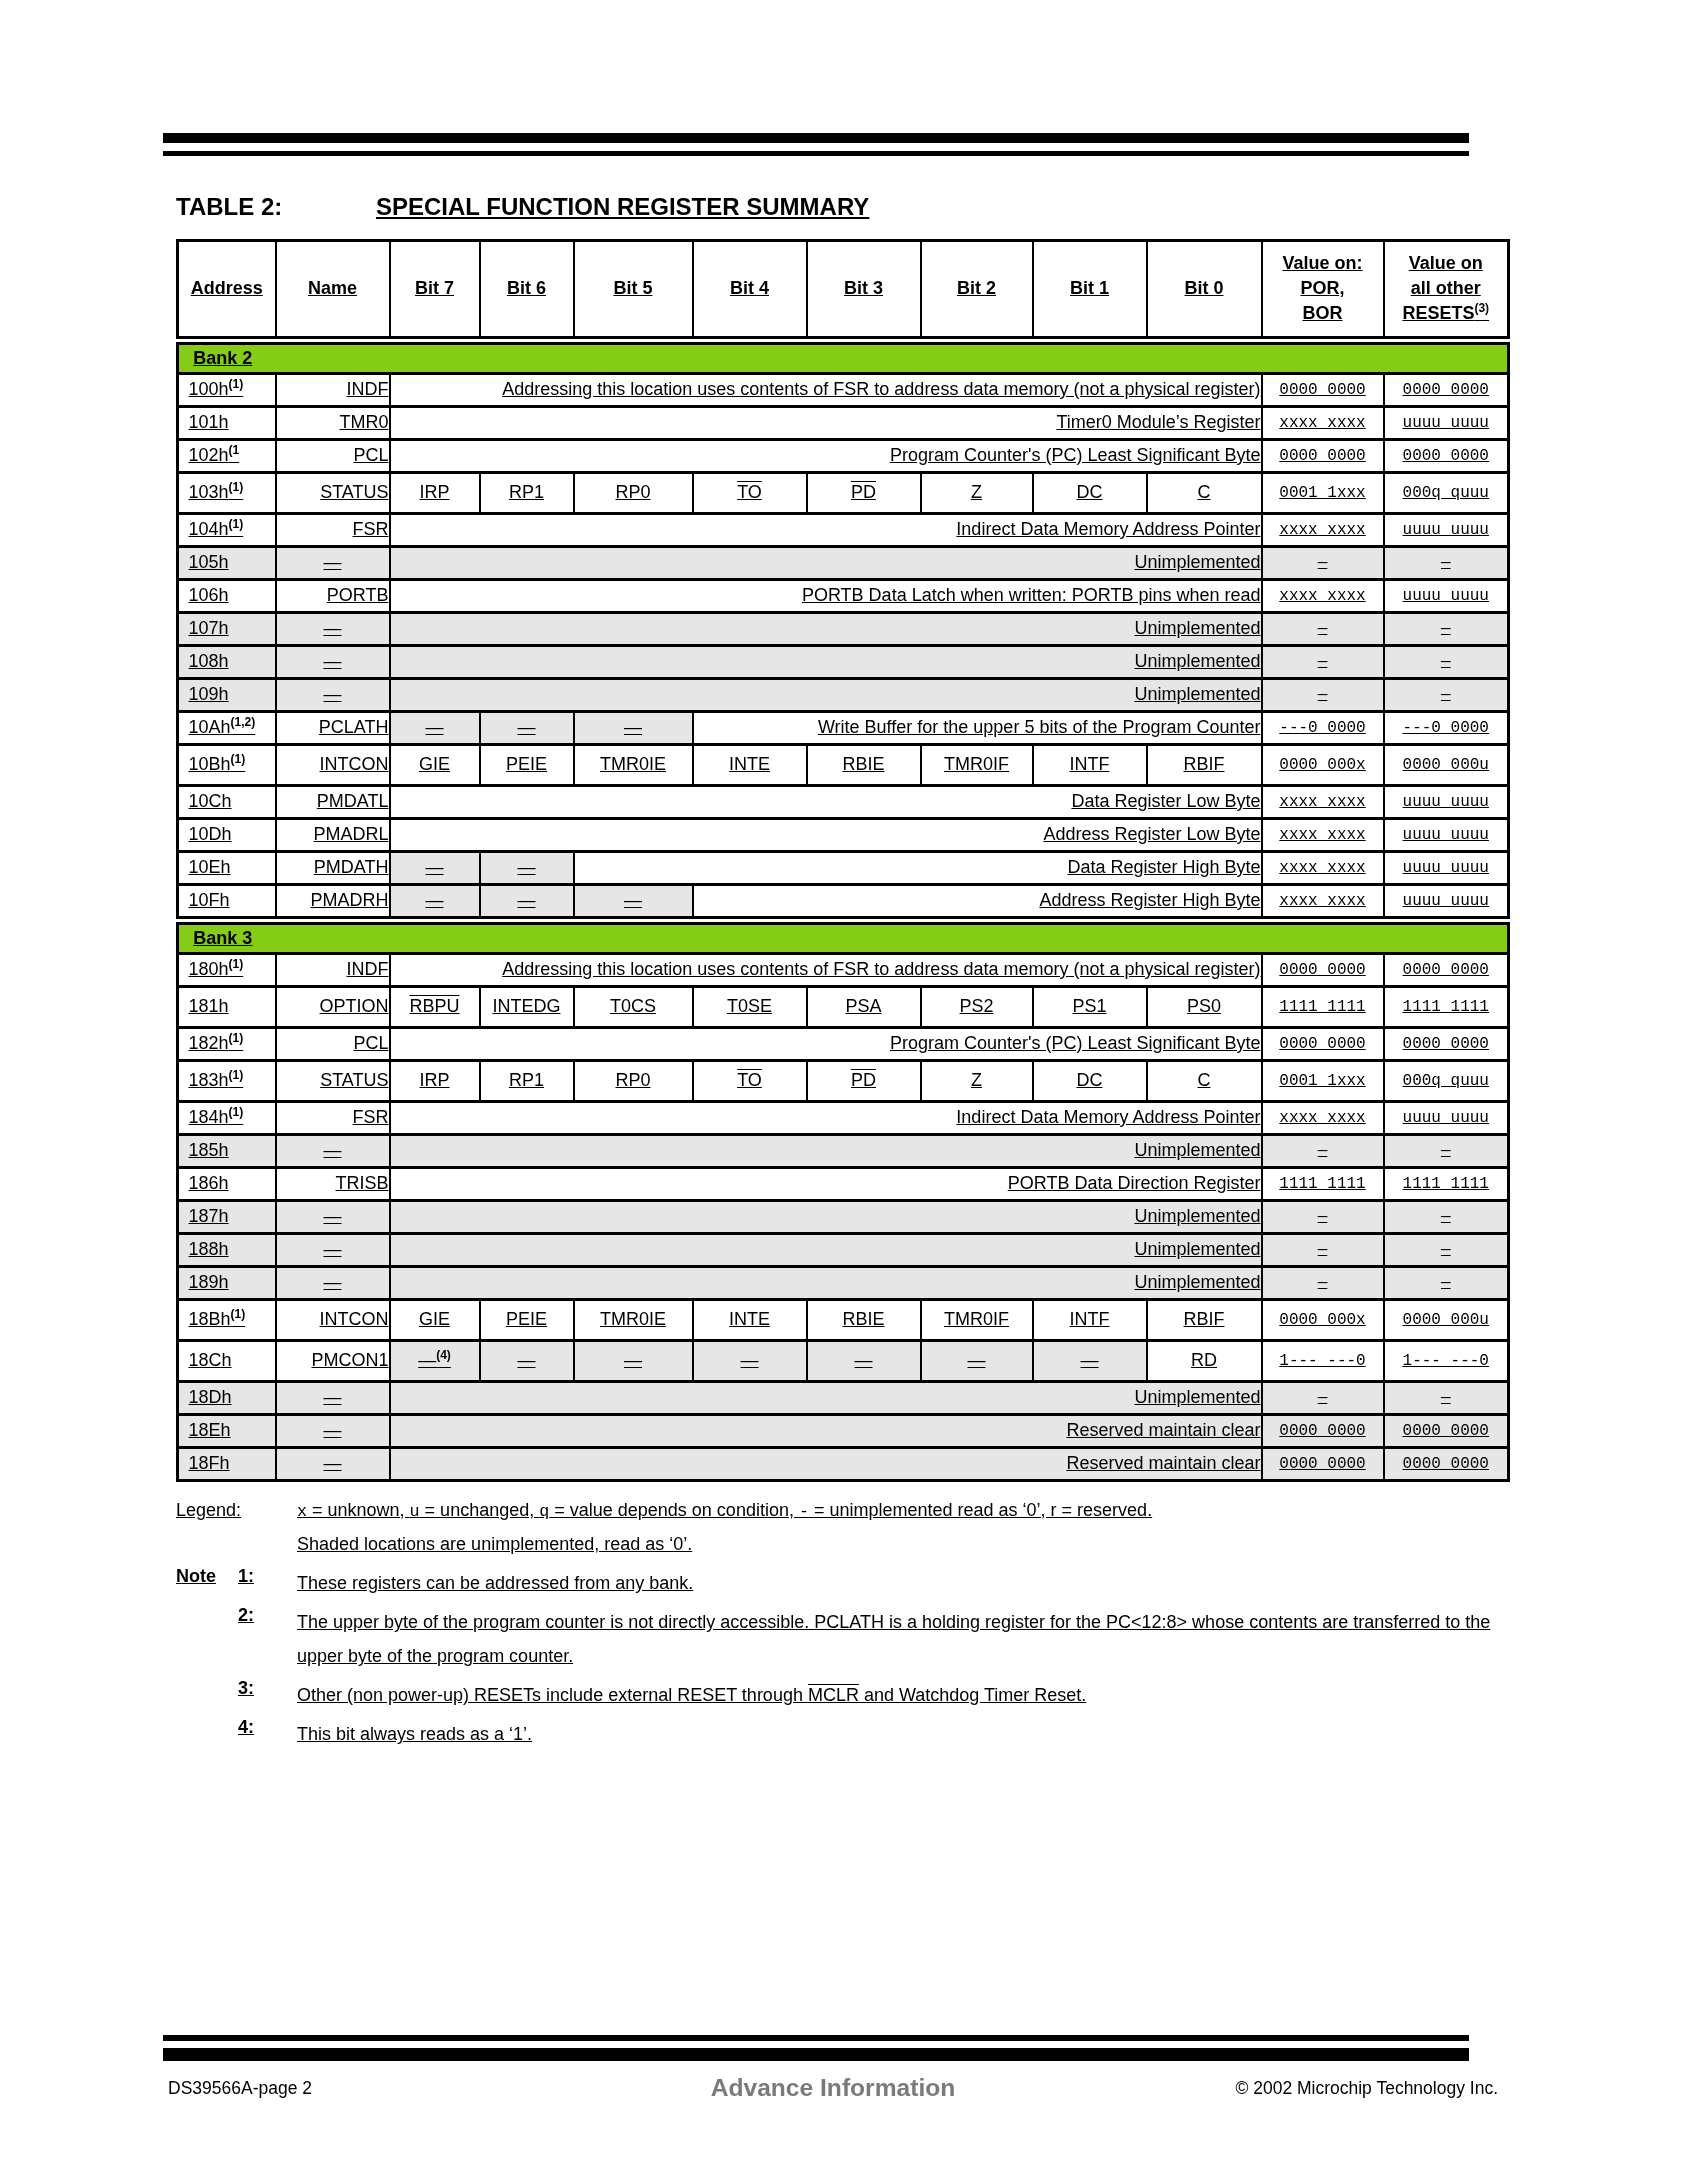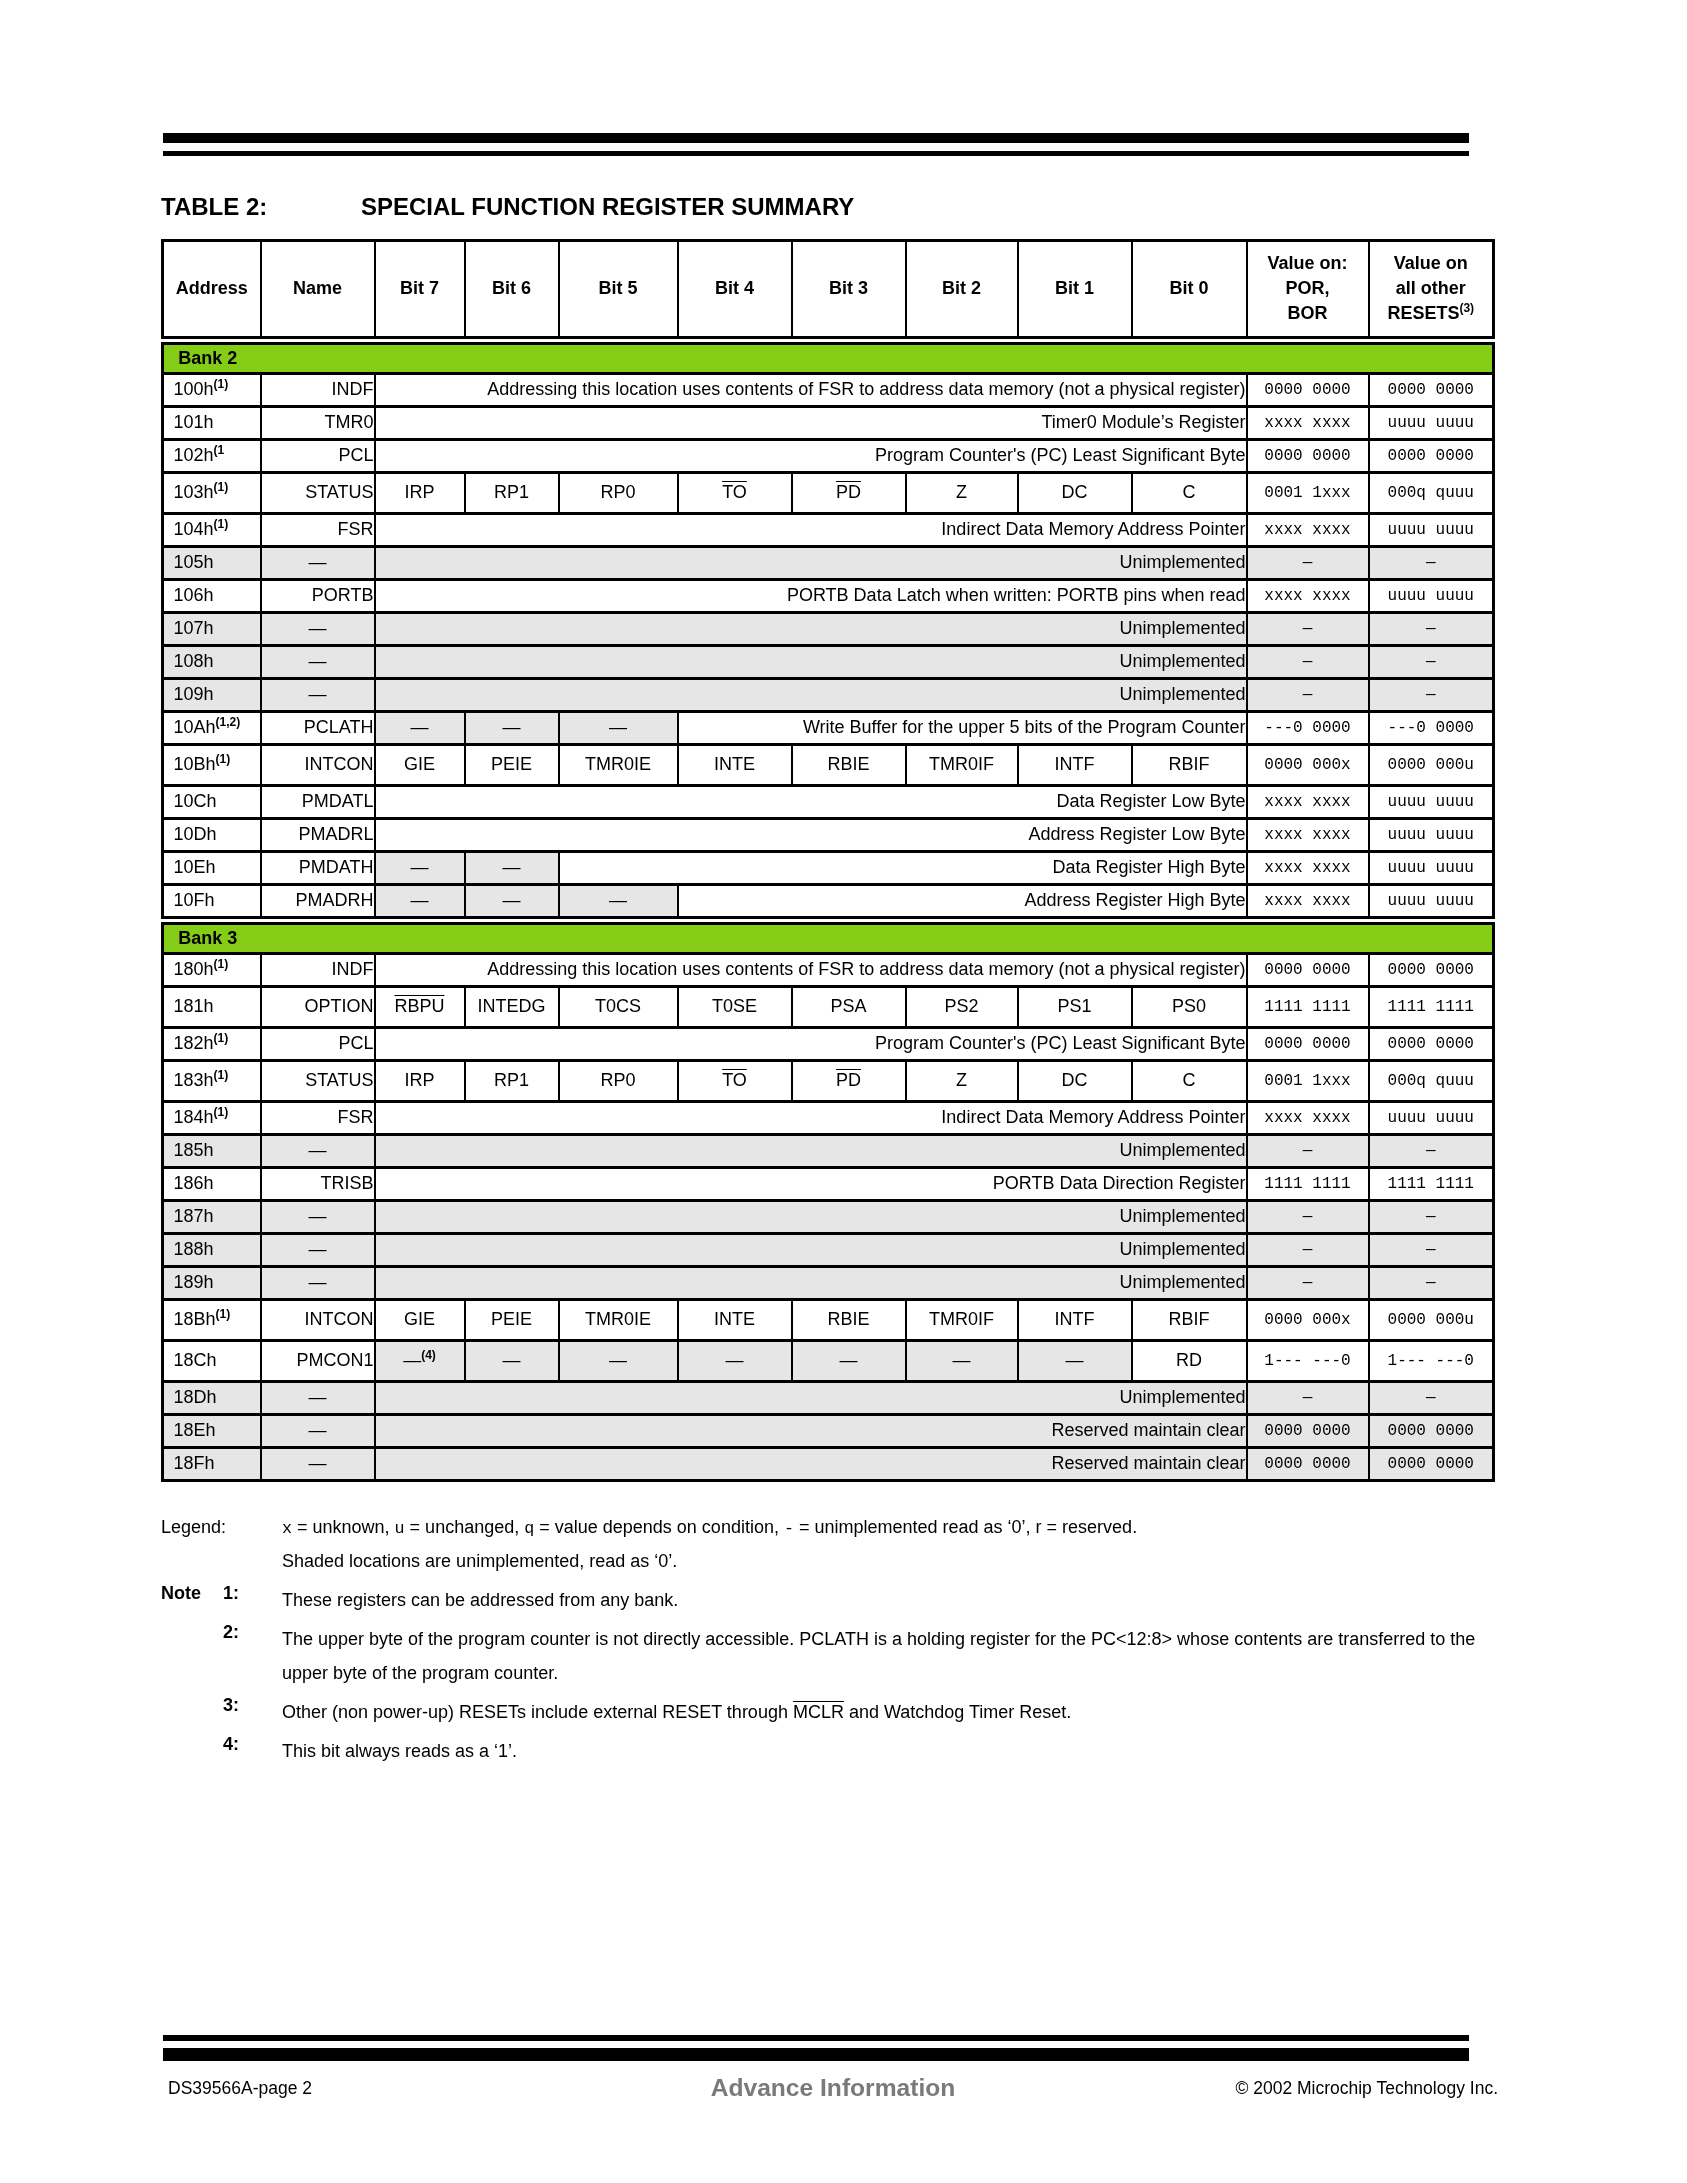--- a/index.html
+++ b/index.html
@@ -7,21 +7,21 @@
   body{
     width:1687px;height:2183px;position:relative;background:#ffffff;
     font-family:"Liberation Sans",sans-serif;color:#000;overflow:hidden;
   }
   .rule{position:absolute;background:#000;}
   .r-top-thick{left:163px;top:133px;width:1306px;height:10.3px;}
   .r-top-thin{left:163px;top:151px;width:1306px;height:4.8px;}
   .r-bot-thin{left:163px;top:2035px;width:1306px;height:5.6px;}
   .r-bot-thick{left:163px;top:2048px;width:1306px;height:12.7px;}
 
-  #content{position:absolute;left:161px;top:193px;width:1330px;}
+  #content{position:absolute;left:176px;top:193px;width:1330px;text-decoration:underline;}
   .title{font-size:24px;font-weight:bold;margin:0 0 17.5px 0;white-space:nowrap;}
   .title-label{display:inline-block;width:200px;}
 
   table{border-collapse:collapse;table-layout:fixed;width:1330px;border:3.2px solid #000;}
   th,td{border:2.4px solid #000;border-top-width:3.2px;border-bottom-width:3.2px;vertical-align:middle;overflow:hidden;padding:0;}
   th{font-size:18px;font-weight:bold;height:94px;text-align:center;line-height:1.4;background:#fff;}
   thead th{border-bottom:9.5px double #000;}
   .bank-row td{border-top:9.5px double #000;font-weight:bold;font-size:18px;text-align:left;padding-left:14.3px;height:27px;background:#84cc16;}
   td{height:30px;font-size:18px;background:#fff;}
   .row-bits td{height:38px;}
@@ -30,21 +30,21 @@
   .name-dash{text-align:center;padding-left:0;}
   .desc-cell{text-align:right;padding-left:6px;}
   .bit-cell{text-align:center;}
   .bit-desc{text-align:right;padding-left:15px;}
   .val-cell{font-family:"Liberation Mono","DejaVu Sans Mono",monospace;font-size:16px;text-align:center;}
   sup.sup{font-size:12px;font-weight:bold;line-height:0;}
   .ov{text-decoration:overline;}
   .row-shaded td{background:var(--shaded);}
   .cell-shaded{background:var(--shaded);}
 
-  .legend{margin-top:28px;font-size:18px;line-height:1.9;}
+  .legend{margin-top:11px;font-size:18px;line-height:1.9;}
   .lrow{display:flex;}
   .l-label{width:121px;flex:none;}
   .l-text{flex:1;}
   .mono{font-family:"Liberation Mono","DejaVu Sans Mono",monospace;font-size:16.7px;}
 
   .notes{font-size:18px;margin-top:4.8px;}
   .note-row{display:flex;margin-bottom:4.8px;}
   .n-label{width:62px;flex:none;font-weight:bold;}
   .n-num{width:59px;flex:none;font-weight:bold;}
   .n-text{flex:1;line-height:1.9;}

